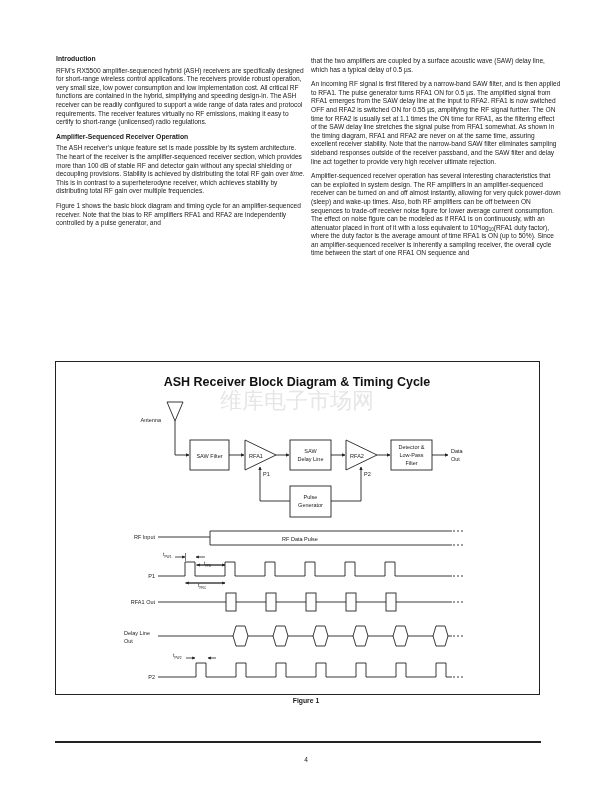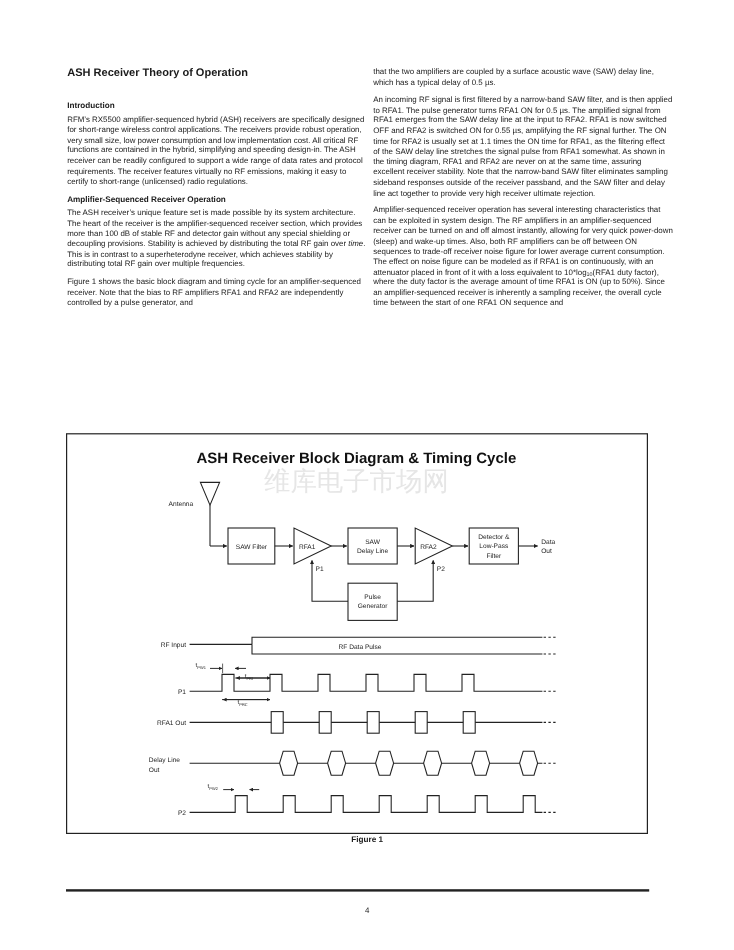--- a/index.html
+++ b/index.html
@@ -19,21 +19,20 @@
   .caption { position:absolute; top:697px; left:0; width:612px; text-align:center;
              font-weight:bold; font-size:6.8px; }
   .footer-rule { position:absolute; left:55px; top:741px; width:486px; height:1.5px; background:#222; }
   .page-number { position:absolute; top:756px; left:0; width:612px; text-align:center; font-size:6.6px; }
   svg text { font-family:"Liberation Sans", sans-serif; }
 </style>
 </head>
 <body>
 
 <div class="col col-left">
-  <div class="h1">ASH Receiver Theory of Operation</div>
   <div class="h2">Introduction</div>
   <p>RFM’s RX5500 amplifier-sequenced hybrid (ASH) receivers are specifically designed for short-range wireless control applications. The receivers provide robust operation, very small size, low power consumption and low implementation cost. All critical RF functions are contained in the hybrid, simplifying and speeding design-in. The ASH receiver can be readily configured to support a wide range of data rates and protocol requirements. The receiver features virtually no RF emissions, making it easy to certify to short-range (unlicensed) radio regulations.</p>
   <div class="h2">Amplifier-Sequenced Receiver Operation</div>
   <p><span>The ASH receiver’s unique feature set is made possible by its system architecture. The heart of the receiver is the amplifier-sequenced receiver section, which provides more than 100 dB of stable RF and detector gain without any special shielding or decoupling provisions. Stability is achieved by distributing the total RF gain over </span><em>time</em><span>. This is in contrast to a superheterodyne receiver, which achieves stability by distributing total RF gain over multiple frequencies.</span></p>
   <p>Figure 1 shows the basic block diagram and timing cycle for an amplifier-sequenced receiver. Note that the bias to RF amplifiers RFA1 and RFA2 are independently controlled by a pulse generator, and</p>
 </div>
 
 <div class="col col-right">
   <p>that the two amplifiers are coupled by a surface acoustic wave (SAW) delay line, which has a typical delay of 0.5 µs.</p>
   <p>An incoming RF signal is first filtered by a narrow-band SAW filter, and is then applied to RFA1. The pulse generator turns RFA1 ON for 0.5 µs. The amplified signal from RFA1 emerges from the SAW delay line at the input to RFA2. RFA1 is now switched OFF and RFA2 is switched ON for 0.55 µs, amplifying the RF signal further. The ON time for RFA2 is usually set at 1.1 times the ON time for RFA1, as the filtering effect of the SAW delay line stretches the signal pulse from RFA1 somewhat. As shown in the timing diagram, RFA1 and RFA2 are never on at the same time, assuring excellent receiver stability. Note that the narrow-band SAW filter eliminates sampling sideband responses outside of the receiver passband, and the SAW filter and delay line act together to provide very high receiver ultimate rejection.</p>

